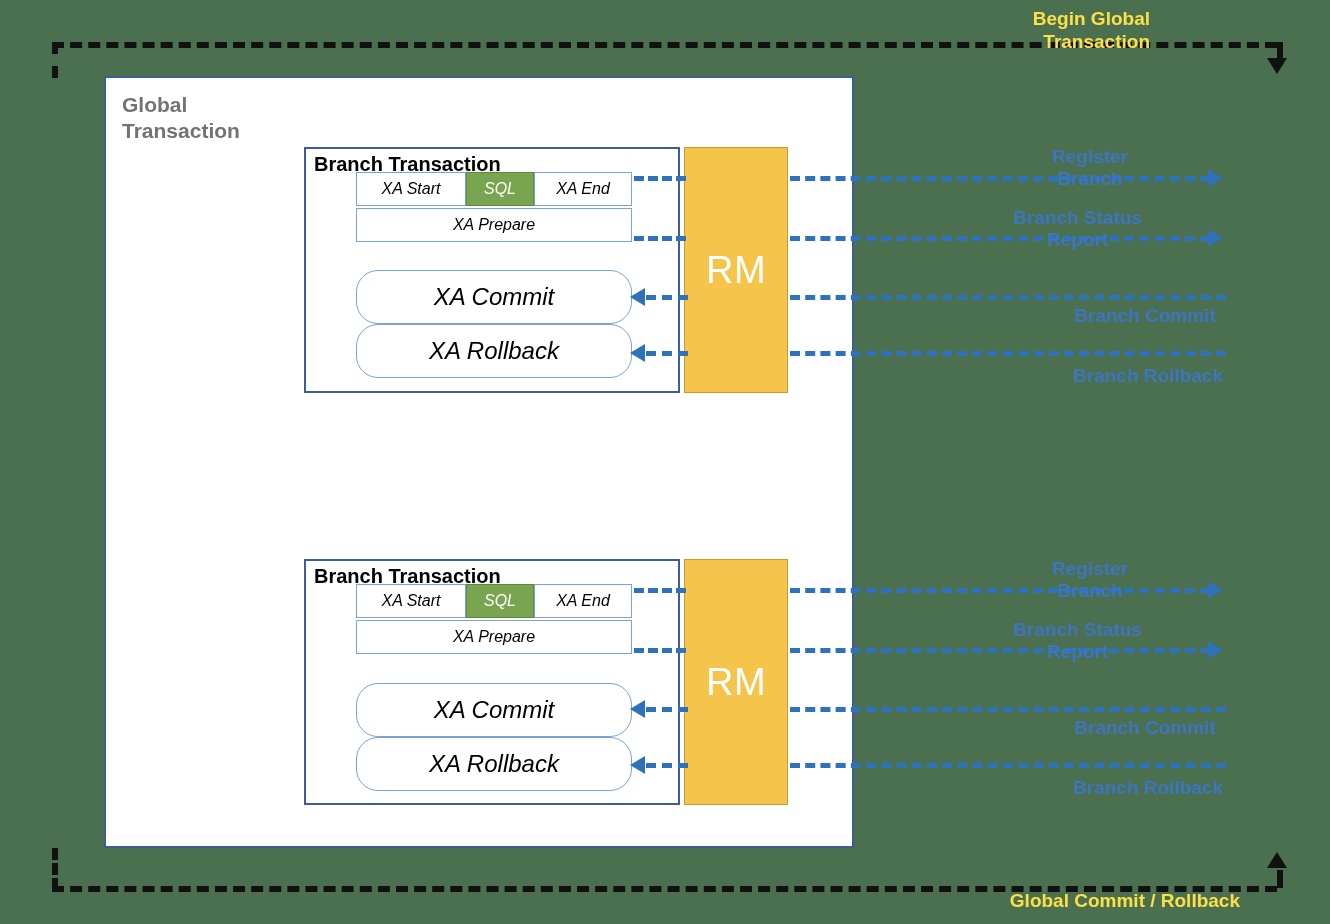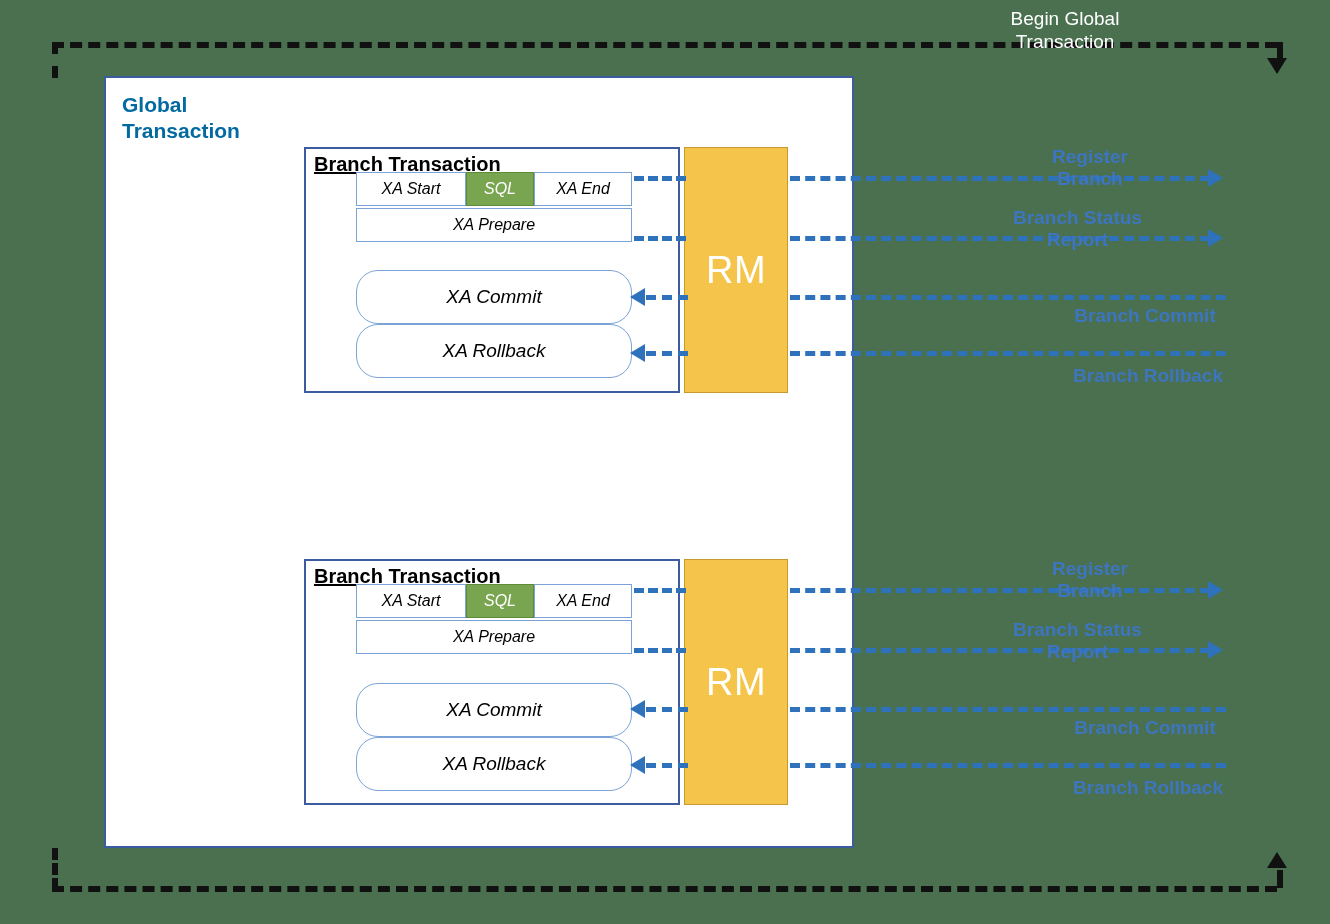--- a/index.html
+++ b/index.html
@@ -34,54 +34,53 @@
 
   
   #global-panel {
     background: #ffffff;
     border: 2px solid #3c5ca0;
     box-sizing: border-box;
   }
   #global-title {
     font-size: 21px;
     font-weight: bold;
-    color: #0369a1;
+    color: #737373;
     line-height: 1.25;
     white-space: pre-line;
   }
 
   
   .branch-box {
     background: #ffffff;
     border: 2px solid #3c5ca0;
     box-sizing: border-box;
   }
   .branch-title {
     font-size: 20px;
     font-weight: bold;
     color: #000;
     position: absolute;
     left: 8px;
     top: 4px;
     white-space: nowrap;
-    text-decoration: underline;
   }
   .op-cell {
     position: absolute;
     box-sizing: border-box;
     border: 1.5px solid #7ba3d8;
     background: #ffffff;
     display: flex;
     align-items: center;
     justify-content: center;
     font-style: italic;
     color: #000;
   }
   .op-cell.small { font-size: 16px; }
-  .op-cell.big { font-size: 19px; border-radius: 22px; }
+  .op-cell.big { font-size: 24px; border-radius: 22px; }
   .op-cell.sql {
     background: #7aa550;
     border: 1.5px solid #5f8a3a;
     color: #ffffff;
   }
 
   
   .bluedash {
     position: absolute;
     height: 0;
@@ -131,26 +130,26 @@
   }
   .arrow-up-black {
     position: absolute;
     width: 0; height: 0;
     border-left: 10px solid transparent;
     border-right: 10px solid transparent;
     border-bottom: 16px solid #111111;
   }
   .black-label {
     position: absolute;
-    color: #ffffff;
+    color: #fde047;
     font-size: 19px;
-    font-weight: normal;
+    font-weight: bold;
     line-height: 1.2;
     white-space: pre-line;
-    text-align: center;
+    text-align: right;
   }
 </style>
 </head>
 <body>
 
 <div id="canvas">
 
   <div class="blackdash-h abs" style="left:52px; top:42px; width:1225px;"></div>
   <div class="blackdash-v abs" style="left:52px; top:42px; height:36px;"></div>
   <div class="blackdash-v abs" style="left:1277px; top:42px; height:20px;"></div>
@@ -237,14 +236,15 @@
 Branch</div>
   <div class="blue-label" style="left:995px; top:619px; width:165px;">Branch Status
 Report</div>
   <div class="blue-label" style="left:1060px; top:717px; width:170px;">Branch Commit</div>
   <div class="blue-label" style="left:1058px; top:777px; width:180px;">Branch Rollback</div>
 
   <div class="blackdash-v abs" style="left:52px; top:848px; height:42px;"></div>
   <div class="blackdash-h abs" style="left:52px; top:886px; width:1225px;"></div>
   <div class="blackdash-v abs" style="left:1277px; top:870px; height:18px;"></div>
   <div class="arrow-up-black abs" style="left:1267px; top:852px;"></div>
+  <div class="black-label" style="left:960px; top:890px; width:280px;">Global Commit / Rollback</div>
 
 </div>
 
 </body></html>

